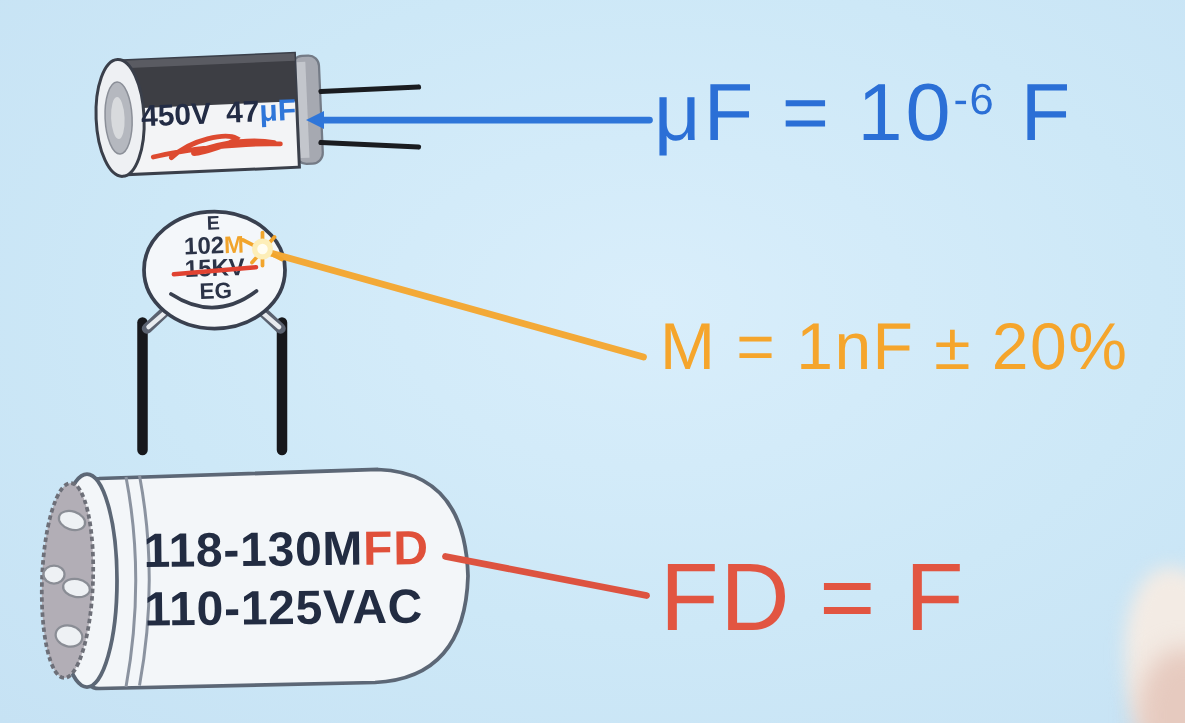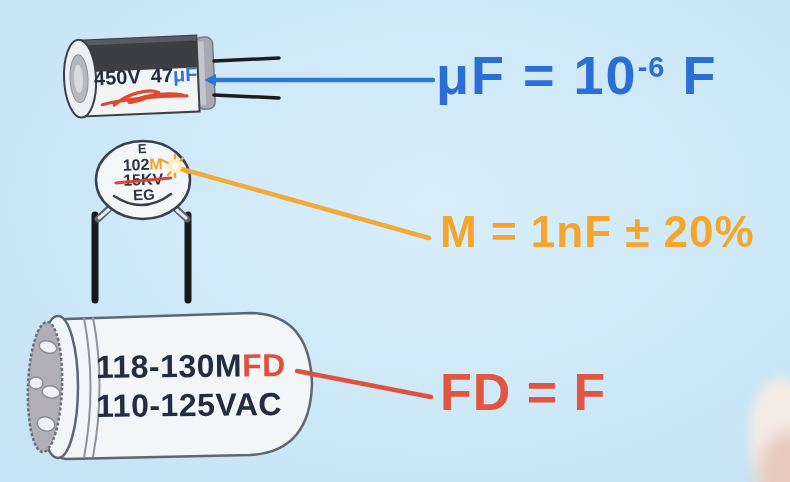--- a/index.html
+++ b/index.html
@@ -4,26 +4,26 @@
 <style>
   html,body { margin:0; padding:0; background:#9db6c6; }
   .stage {
     position:relative; width:790px; height:482px; overflow:hidden;
     background: radial-gradient(ellipse at 55% 42%, #d9eefb 0%, #cde8f7 55%, #c6e2f4 100%);
     font-family:"Liberation Sans", sans-serif;
   }
   .layer { position:absolute; left:0; top:0; }
 
   
-  .eq { position:absolute; font-weight:bold; white-space:nowrap; line-height:1; }
+  .eq { position:absolute; font-weight:normal; white-space:nowrap; line-height:1; }
   .eq-micro { left:436px; top:48px; font-size:54px; color:#2b6fd6; letter-spacing:2px; }
   .eq-micro sup { font-size:29px; vertical-align:17px; letter-spacing:1px; }
   .eq-micro .far-unit { margin-left:17px; }
   .eq-nano  { left:440px; top:210px; font-size:44px; color:#f5a52c; letter-spacing:1px; }
-  .eq-farad { left:440px; top:366px; font-size:52px; color:#e25541; letter-spacing:1px; }
+  .eq-farad { left:440px; top:366px; font-size:64px; color:#e25541; letter-spacing:1px; }
 
   
   .elcap-label {
     position:absolute; left:94px; top:66px; font-size:20px; font-weight:bold;
     color:#232c45; transform:rotate(-2.5deg); white-space:nowrap; line-height:1;
   }
   .elcap-label .gap { display:inline-block; width:10px; }
   .unit-blue { color:#2f76d9; }
 
   

